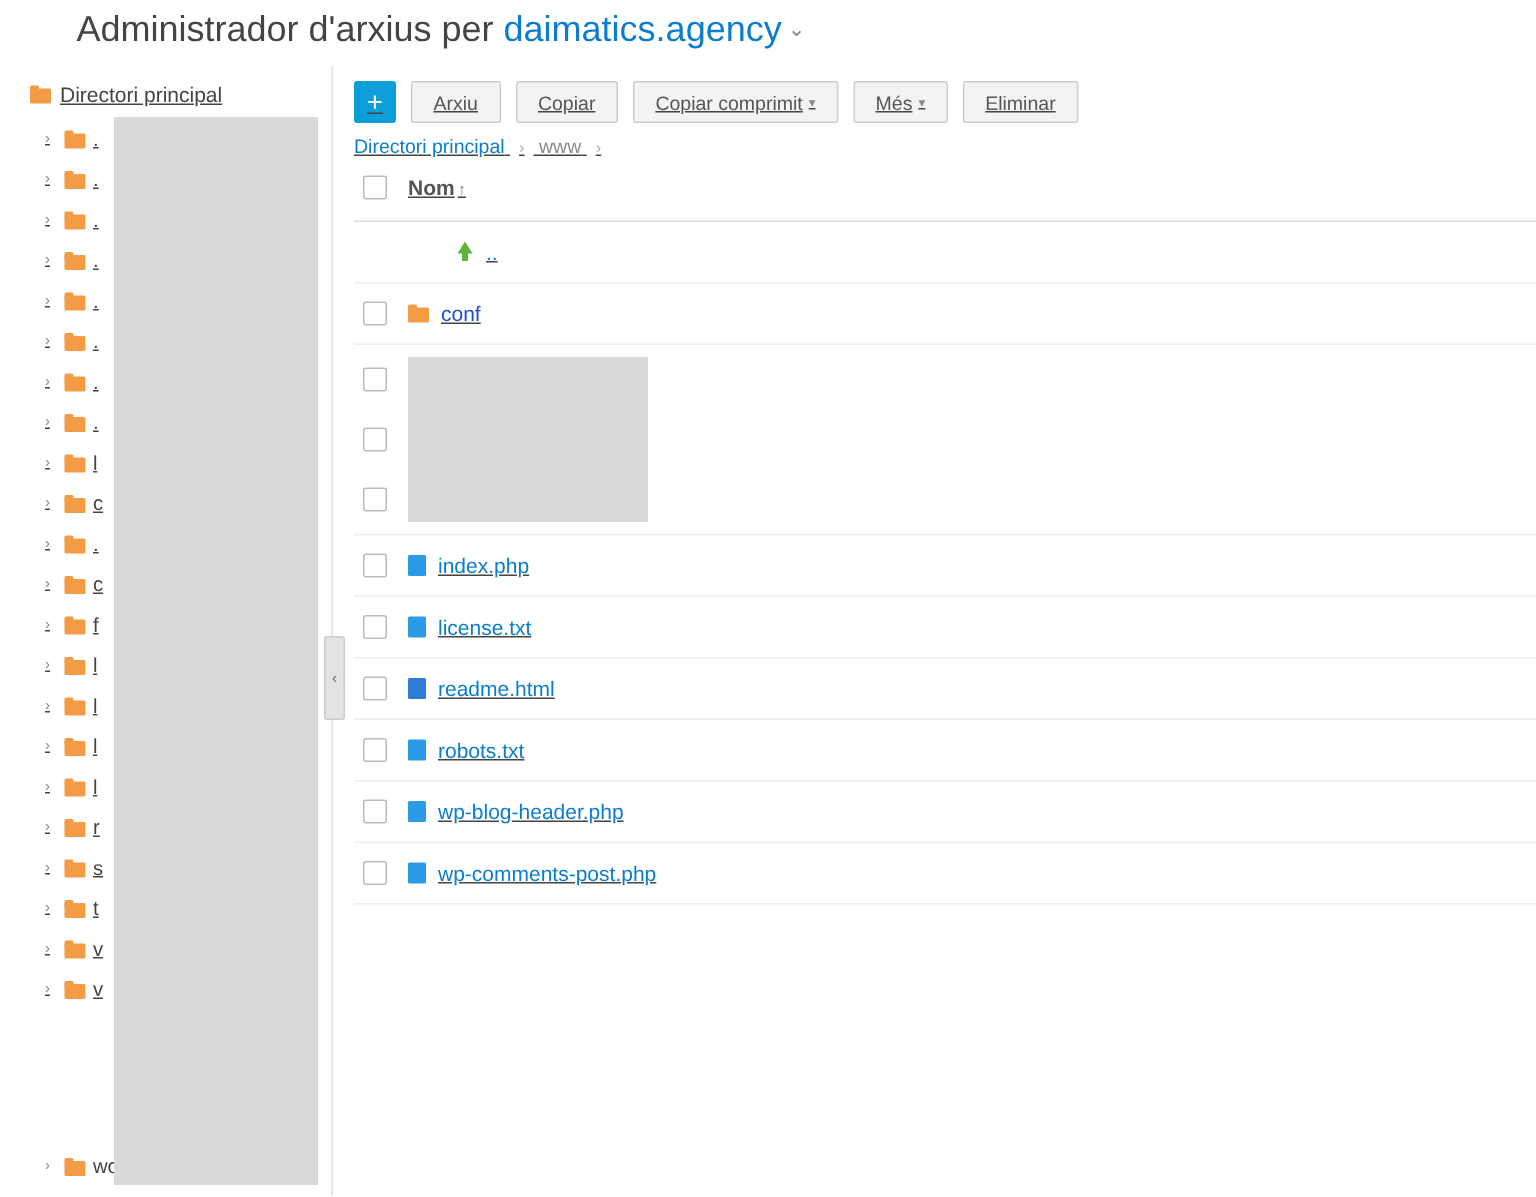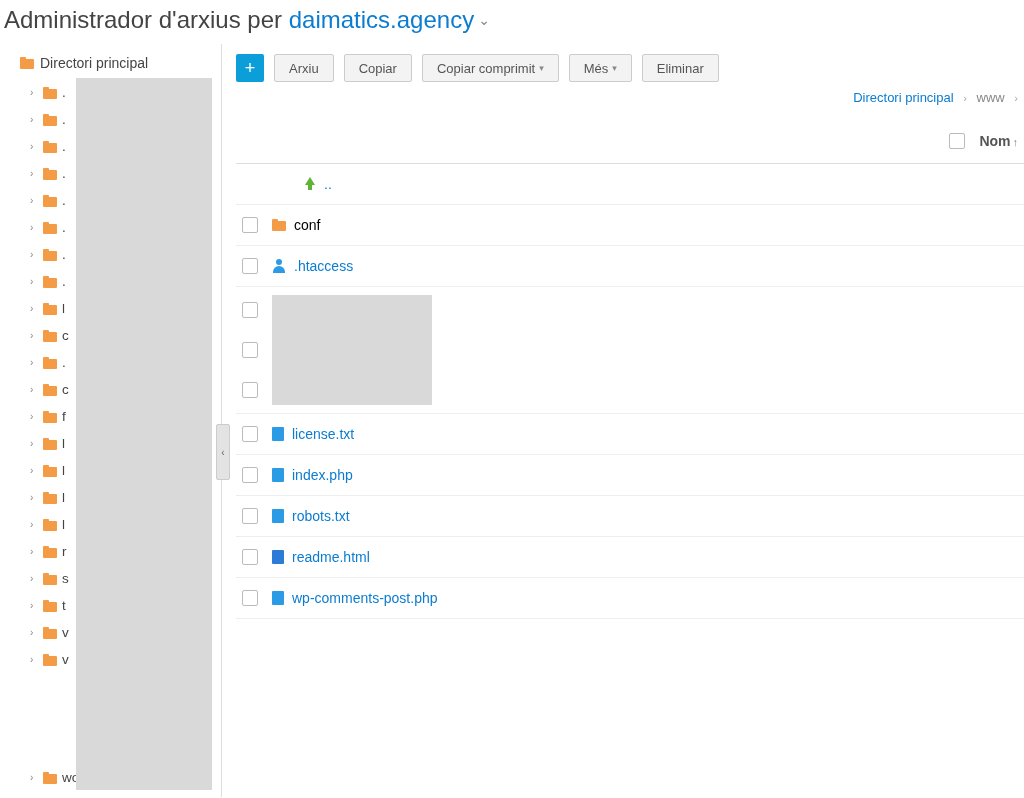--- a/index.html
+++ b/index.html
@@ -10,29 +10,31 @@
     background: #fff;
     width: 1024px;
     height: 798px;
     overflow: hidden;
   }
   .page-title {
     font-size: 24px;
     font-weight: 300;
     color: #444;
     padding: 6px 0 10px 4px;
+    margin-left: 47px;
   }
   .page-title .domain { color: #0b7cd0; }
   .page-title .chev {
     font-size: 14px; color: #888; margin-left: 4px; position: relative; top: -3px;
   }
   .layout {
     display: flex;
     height: calc(100% - 45px);
     position: relative;
+    text-decoration: underline;
   }
   .sidebar {
     width: 222px;
     border-right: 1px solid #ddd;
     padding: 10px 4px 10px 20px;
     overflow: hidden;
     position: relative;
   }
   .root-row {
     display: flex;
@@ -127,48 +129,47 @@
     font-size: 18px; border-radius: 2px; cursor: pointer;
   }
   .btn {
     height: 28px; padding: 0 14px;
     background: #f3f3f3; border: 1px solid #ccc; border-radius: 2px;
     color: #555; font-size: 13px; cursor: pointer;
     display: flex; align-items: center; gap: 4px;
   }
   .btn .dd { color: #888; font-size: 9px; }
   .breadcrumb {
-    font-size: 13px; color: #888; margin-bottom: 20px; text-align: right;
+    font-size: 13px; color: #888; margin-bottom: 4px;
   }
   .breadcrumb .link { color: #0b7cd0; cursor: pointer; }
   .breadcrumb .sep { margin: 0 6px; color: #aaa; font-size: 11px; }
   .table {
     width: 100%;
   }
   .thead {
     display: flex; align-items: center; gap: 14px;
     padding: 8px 6px 14px 6px;
     border-bottom: 1px solid #ddd;
-    justify-content: flex-end;
   }
   .col-name { font-size: 14px; color: #555; font-weight: 600; }
   .sort-arrow { color: #888; font-size: 11px; margin-left: 2px; }
   .row {
     display: flex; align-items: center; gap: 14px;
     padding: 12px 6px; border-bottom: 1px solid #eee;
   }
   .cbx {
     width: 16px; height: 16px; border: 1px solid #bbb; border-radius: 2px;
     background: #fff; flex-shrink: 0; cursor: pointer;
   }
   .name-cell {
     display: flex; align-items: center; gap: 8px;
     color: #0b7cd0; cursor: pointer; font-size: 14px;
   }
-  .name-cell.folder .txt { color: #000000; }
+  .name-cell.folder .txt { color: #1d4ed8; }
   .row.up .name-cell { margin-left: 30px; }
   .row.redacted .redact-block {
     width: 160px; height: 110px; background: #d9d9d9; margin-left: 0;
   }
   .row.redacted { padding: 8px 6px; }
   .hidden-cbx-stack { display: flex; flex-direction: column; gap: 24px; }
 </style>
 </head>
 <body>
 
@@ -348,61 +349,61 @@
               <span class="txt">..</span>
             </div>
           </div>
           <div class="row">
             <div class="cbx"></div>
             <div class="name-cell folder">
               <span class="folder-icon"></span>
               <span class="txt">conf</span>
             </div>
           </div>
-          <div class="row">
-            <div class="cbx"></div>
-            <div class="name-cell ">
-              <span class="person-icon"></span>
-              <span class="txt">.htaccess</span>
-            </div>
-          </div>
           <div class="row redacted">
             <div class="hidden-cbx-stack">
               <div class="cbx"></div>
               <div class="cbx"></div>
               <div class="cbx"></div>
             </div>
             <div class="redact-block"></div>
           </div>
           <div class="row">
             <div class="cbx"></div>
             <div class="name-cell ">
               <span class="file-icon"></span>
+              <span class="txt">index.php</span>
+            </div>
+          </div>
+          <div class="row">
+            <div class="cbx"></div>
+            <div class="name-cell ">
+              <span class="file-icon"></span>
               <span class="txt">license.txt</span>
             </div>
           </div>
           <div class="row">
             <div class="cbx"></div>
             <div class="name-cell ">
-              <span class="file-icon"></span>
-              <span class="txt">index.php</span>
+              <span class="file-icon html"></span>
+              <span class="txt">readme.html</span>
             </div>
           </div>
           <div class="row">
             <div class="cbx"></div>
             <div class="name-cell ">
               <span class="file-icon"></span>
               <span class="txt">robots.txt</span>
             </div>
           </div>
           <div class="row">
             <div class="cbx"></div>
             <div class="name-cell ">
-              <span class="file-icon html"></span>
-              <span class="txt">readme.html</span>
+              <span class="file-icon"></span>
+              <span class="txt">wp-blog-header.php</span>
             </div>
           </div>
           <div class="row">
             <div class="cbx"></div>
             <div class="name-cell ">
               <span class="file-icon"></span>
               <span class="txt">wp-comments-post.php</span>
             </div>
           </div>
         </div>

